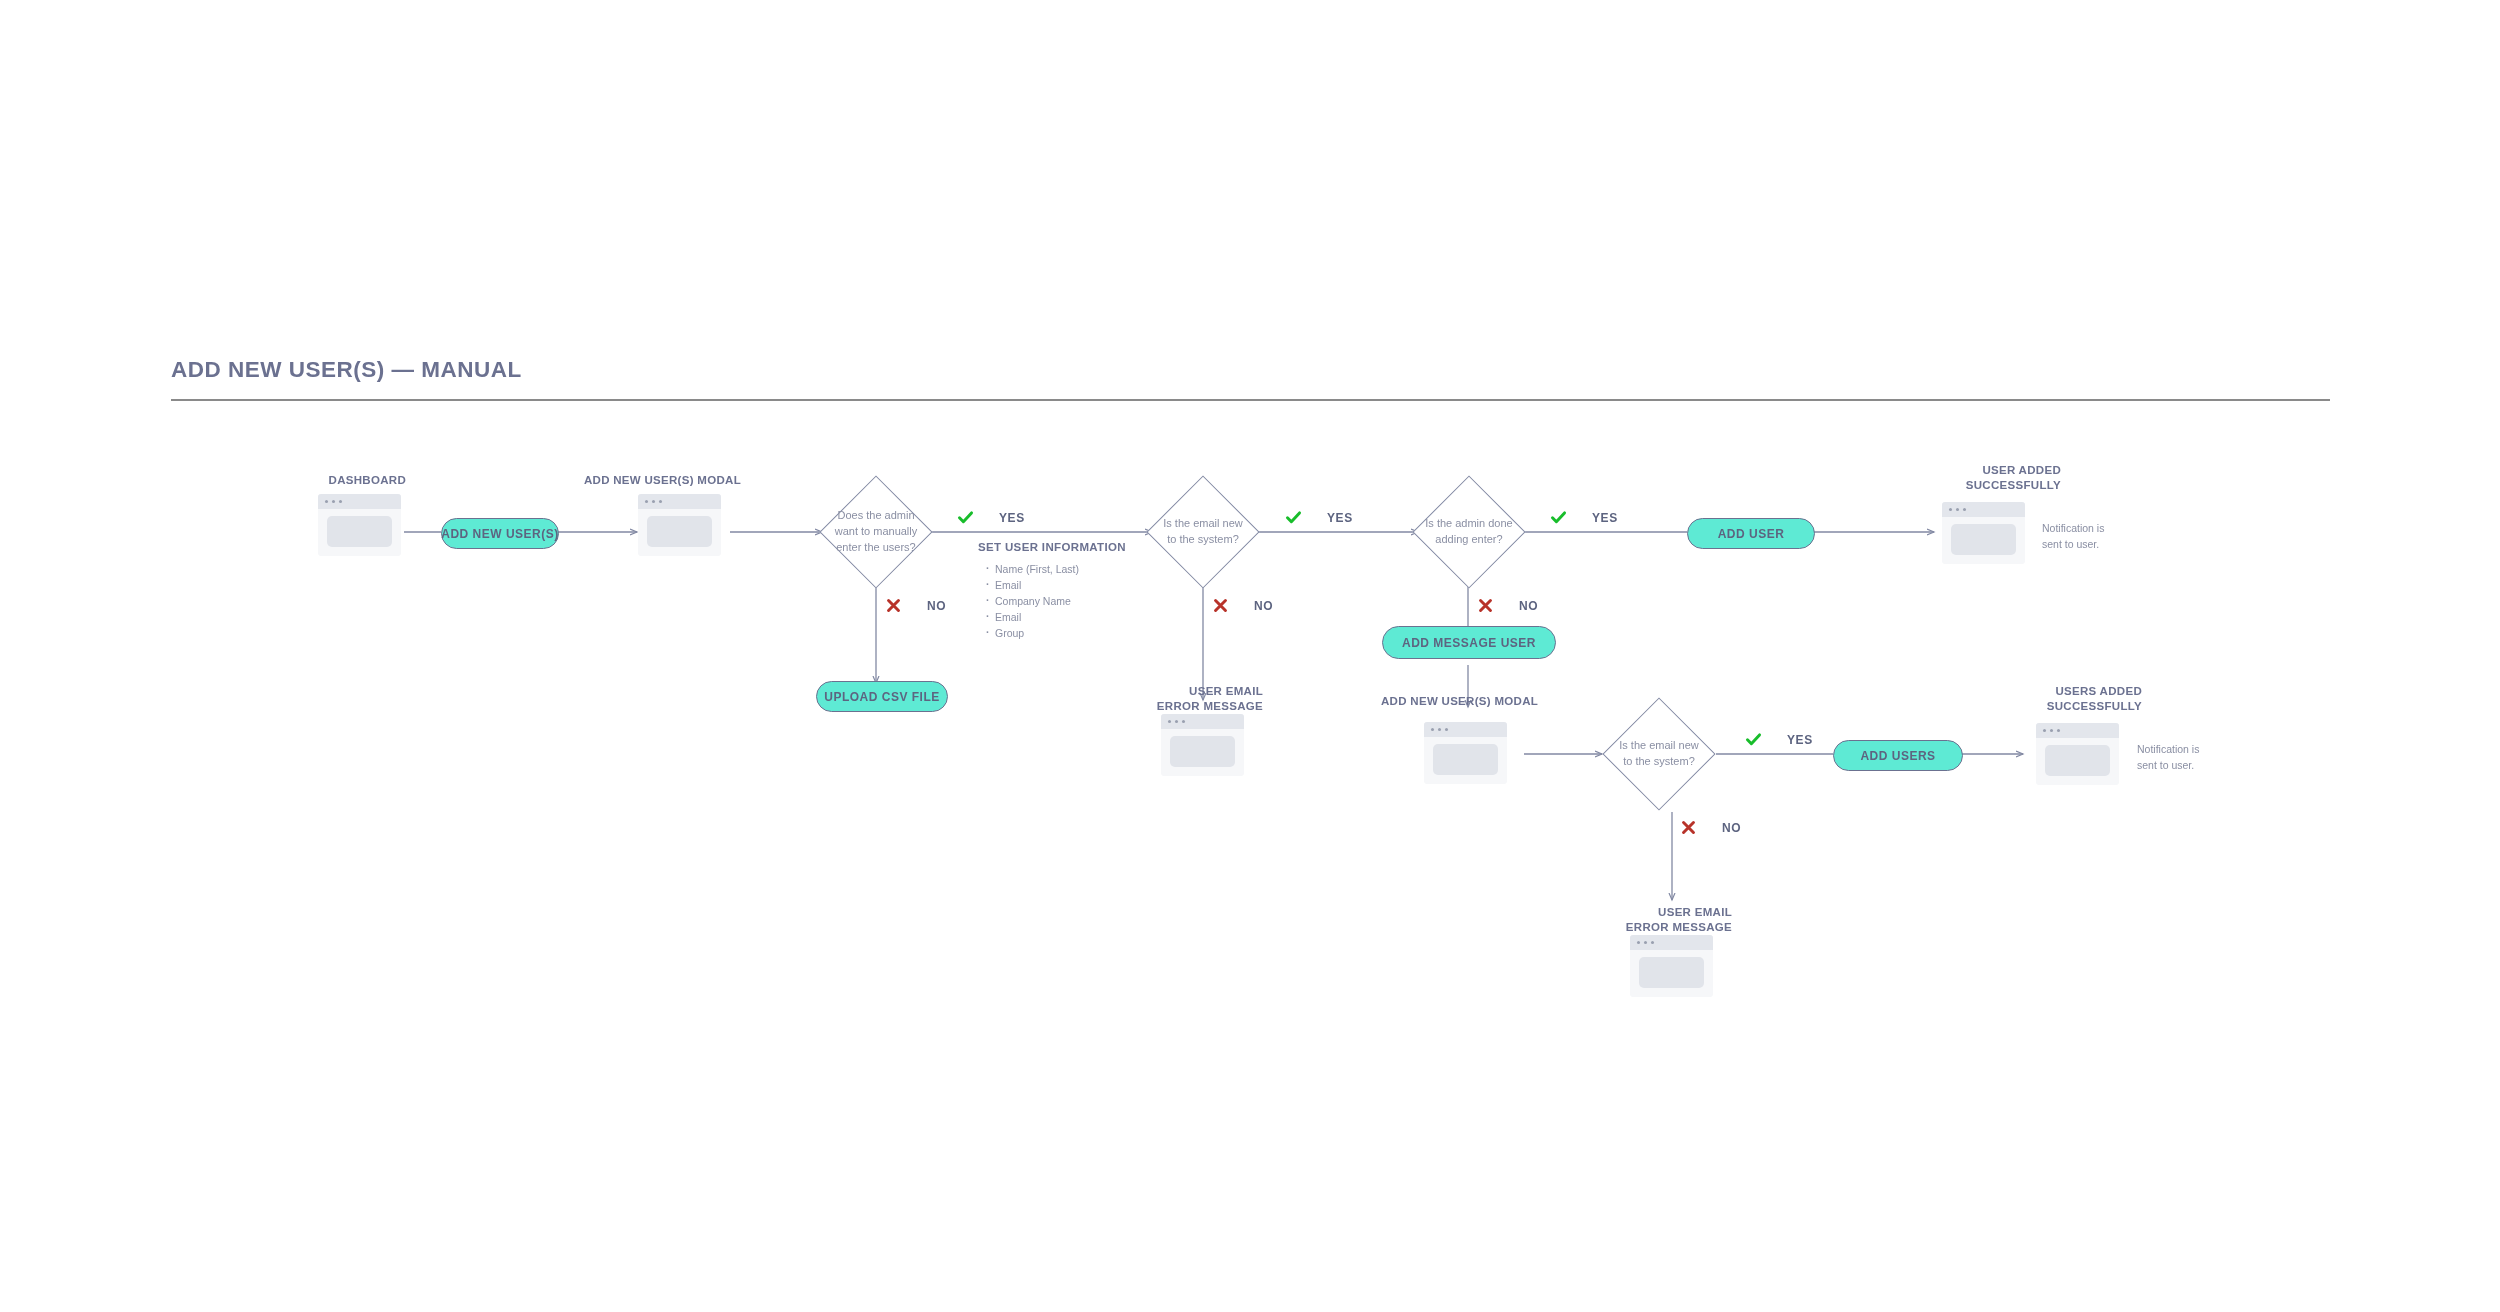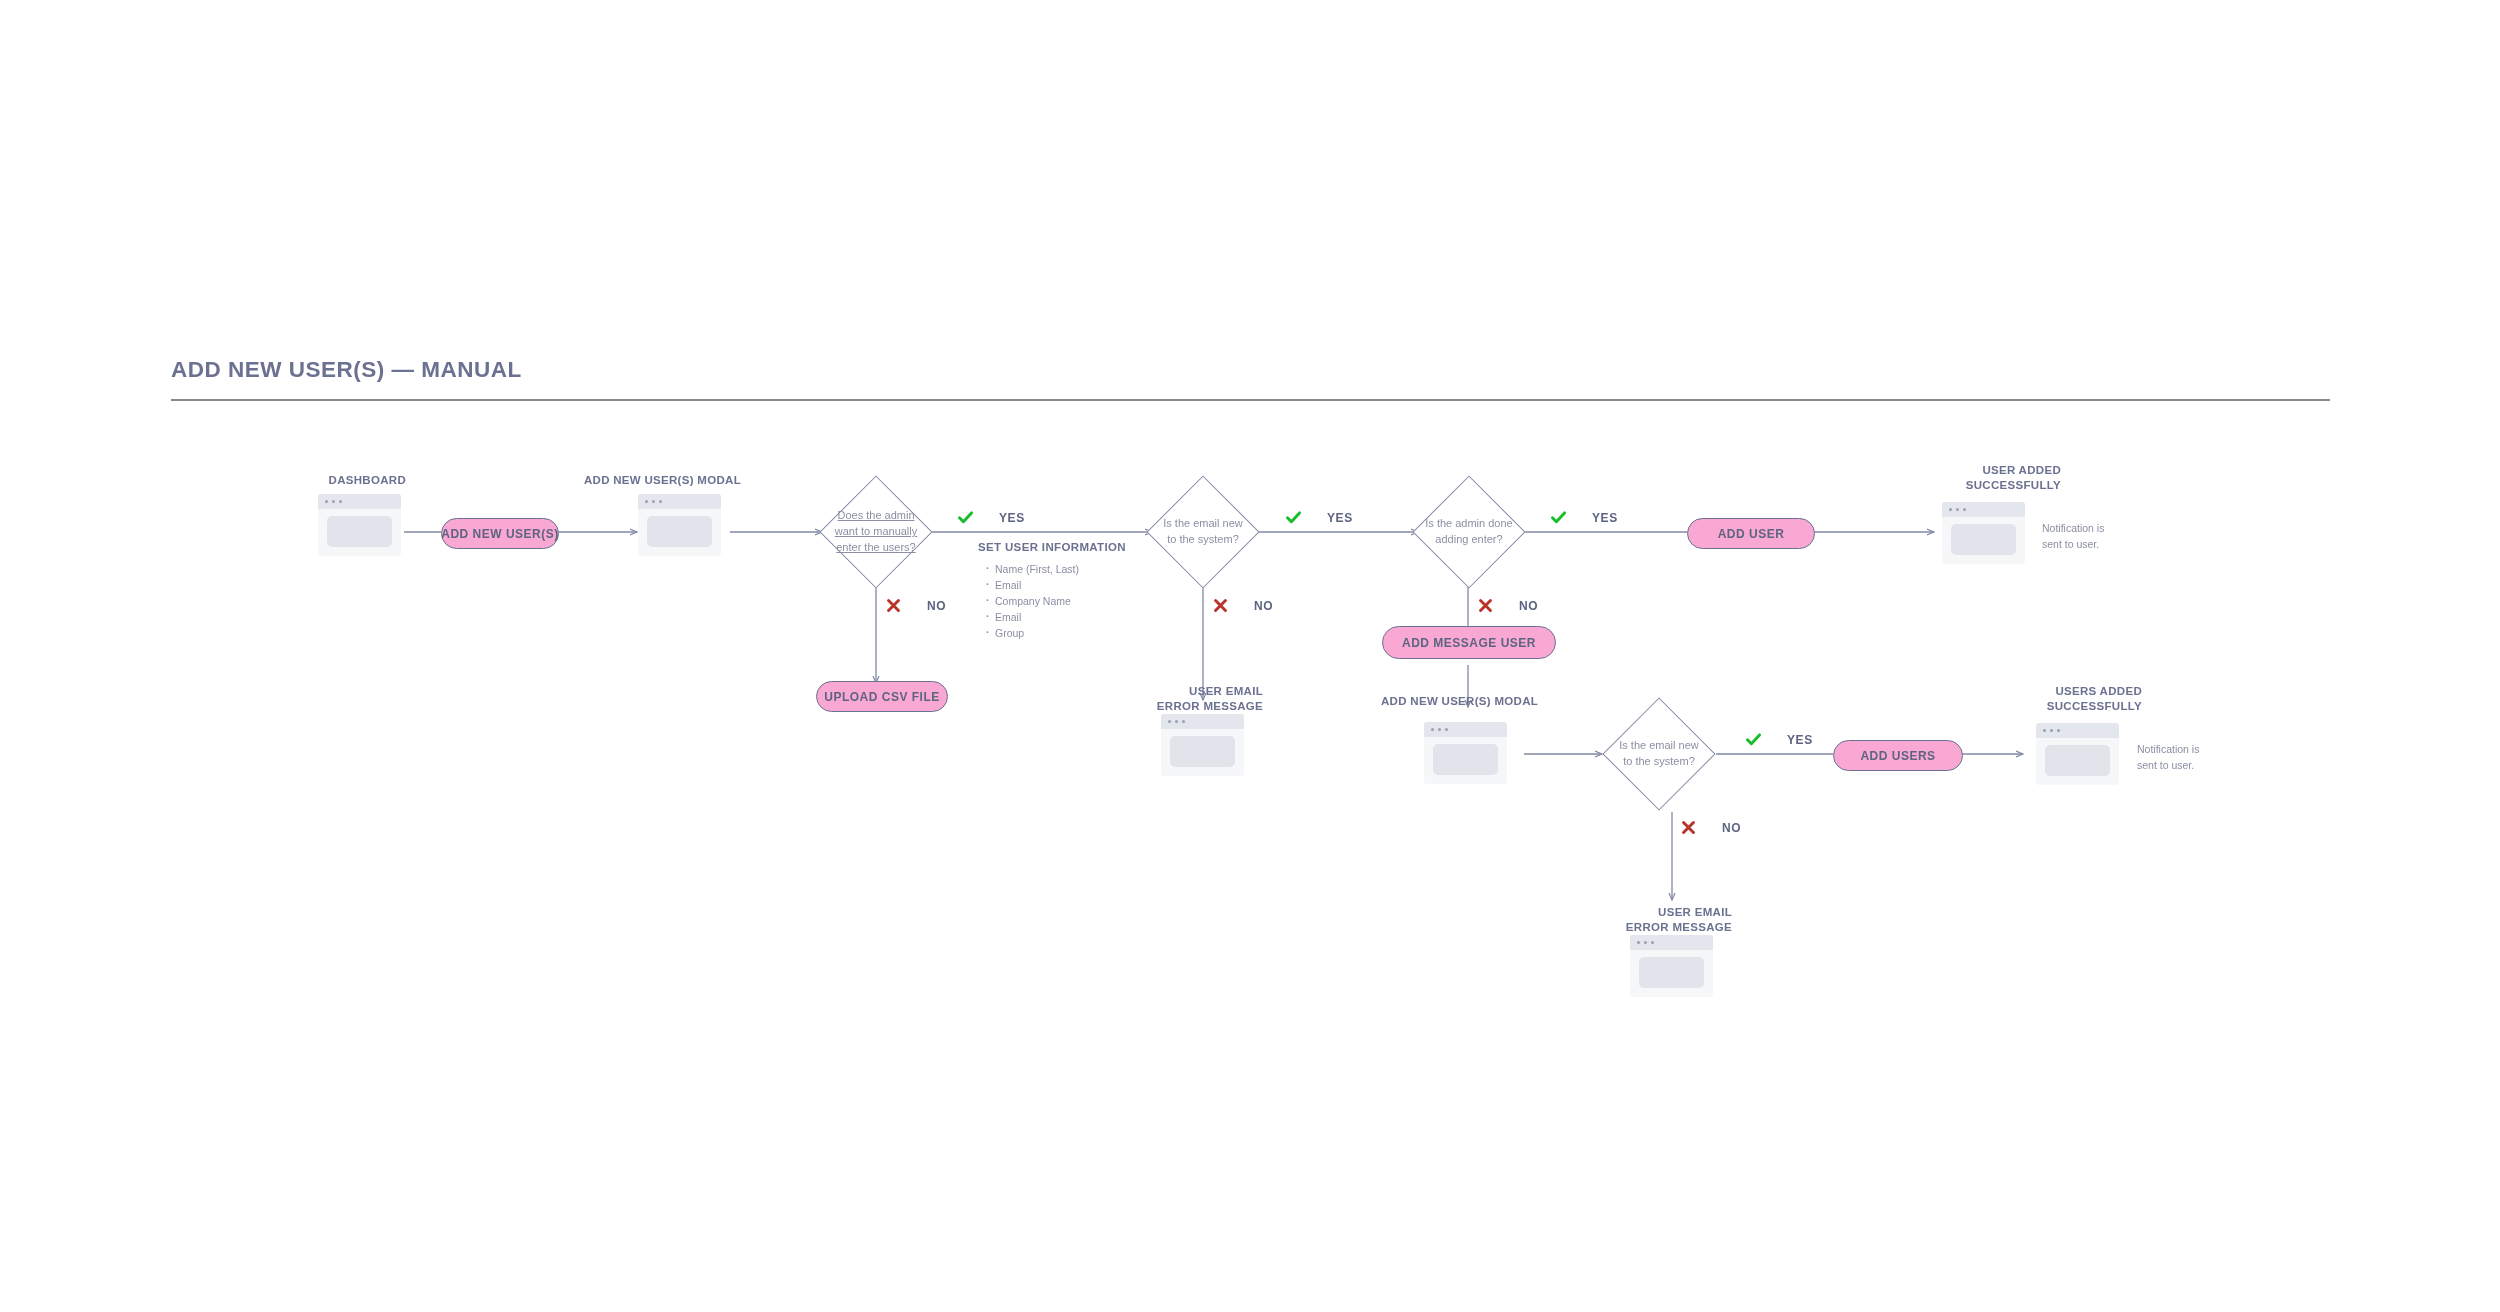--- a/index.html
+++ b/index.html
@@ -35,21 +35,21 @@
   .screen .body{position:absolute;left:9px;right:9px;top:22px;bottom:9px;background:#e1e4ea;border-radius:5px;}
 
   .screen-label{
     position:absolute;font-size:11.5px;font-weight:bold;line-height:1.32;
     color:#6b7190;letter-spacing:.3px;text-align:right;white-space:pre-line;
   }
 
   
   .pill{
     position:absolute;
-    border:1.4px solid #6b7190;border-radius:60px;background:#f9a8d4;
+    border:1.4px solid #6b7190;border-radius:60px;background:#5eead4;
     display:flex;align-items:center;justify-content:center;
     font-size:12px;font-weight:bold;letter-spacing:.5px;color:#5d6480;
     white-space:nowrap;
   }
 
   
   .diamond{position:absolute;}
   .diamond .shape{
     position:absolute;left:0;top:0;width:100%;height:100%;
     border:1.3px solid #8289a3;background:#ffffff;
@@ -139,21 +139,21 @@
     <div class="bar">
         <i></i>
         <i></i>
         <i></i>
       </div>
     <div class="body"></div>
   </div>
 
   <div class="diamond" style="left:836px;top:492px;width:80px;height:80px;">
     <div class="shape"></div>
-    <div class="txt" style="left:-22px;width:124px;text-decoration:underline;">Does the admin
+    <div class="txt" style="left:-22px;width:124px;">Does the admin
 want to manually
 enter the users?</div>
   </div>
   <div class="branch" style="left:957px;top:509px;">
     <svg class="glyph" viewBox="0 0 24 24">
       <path d="M3.5 12.4 L9 18 L20.5 5.5" fill="none" stroke="#18bd2b" stroke-width="4.2" stroke-linecap="round" stroke-linejoin="round"></path>
     </svg>
     <span class="lbl">YES</span>
   </div>
   <div class="branch" style="left:885px;top:597px;">

